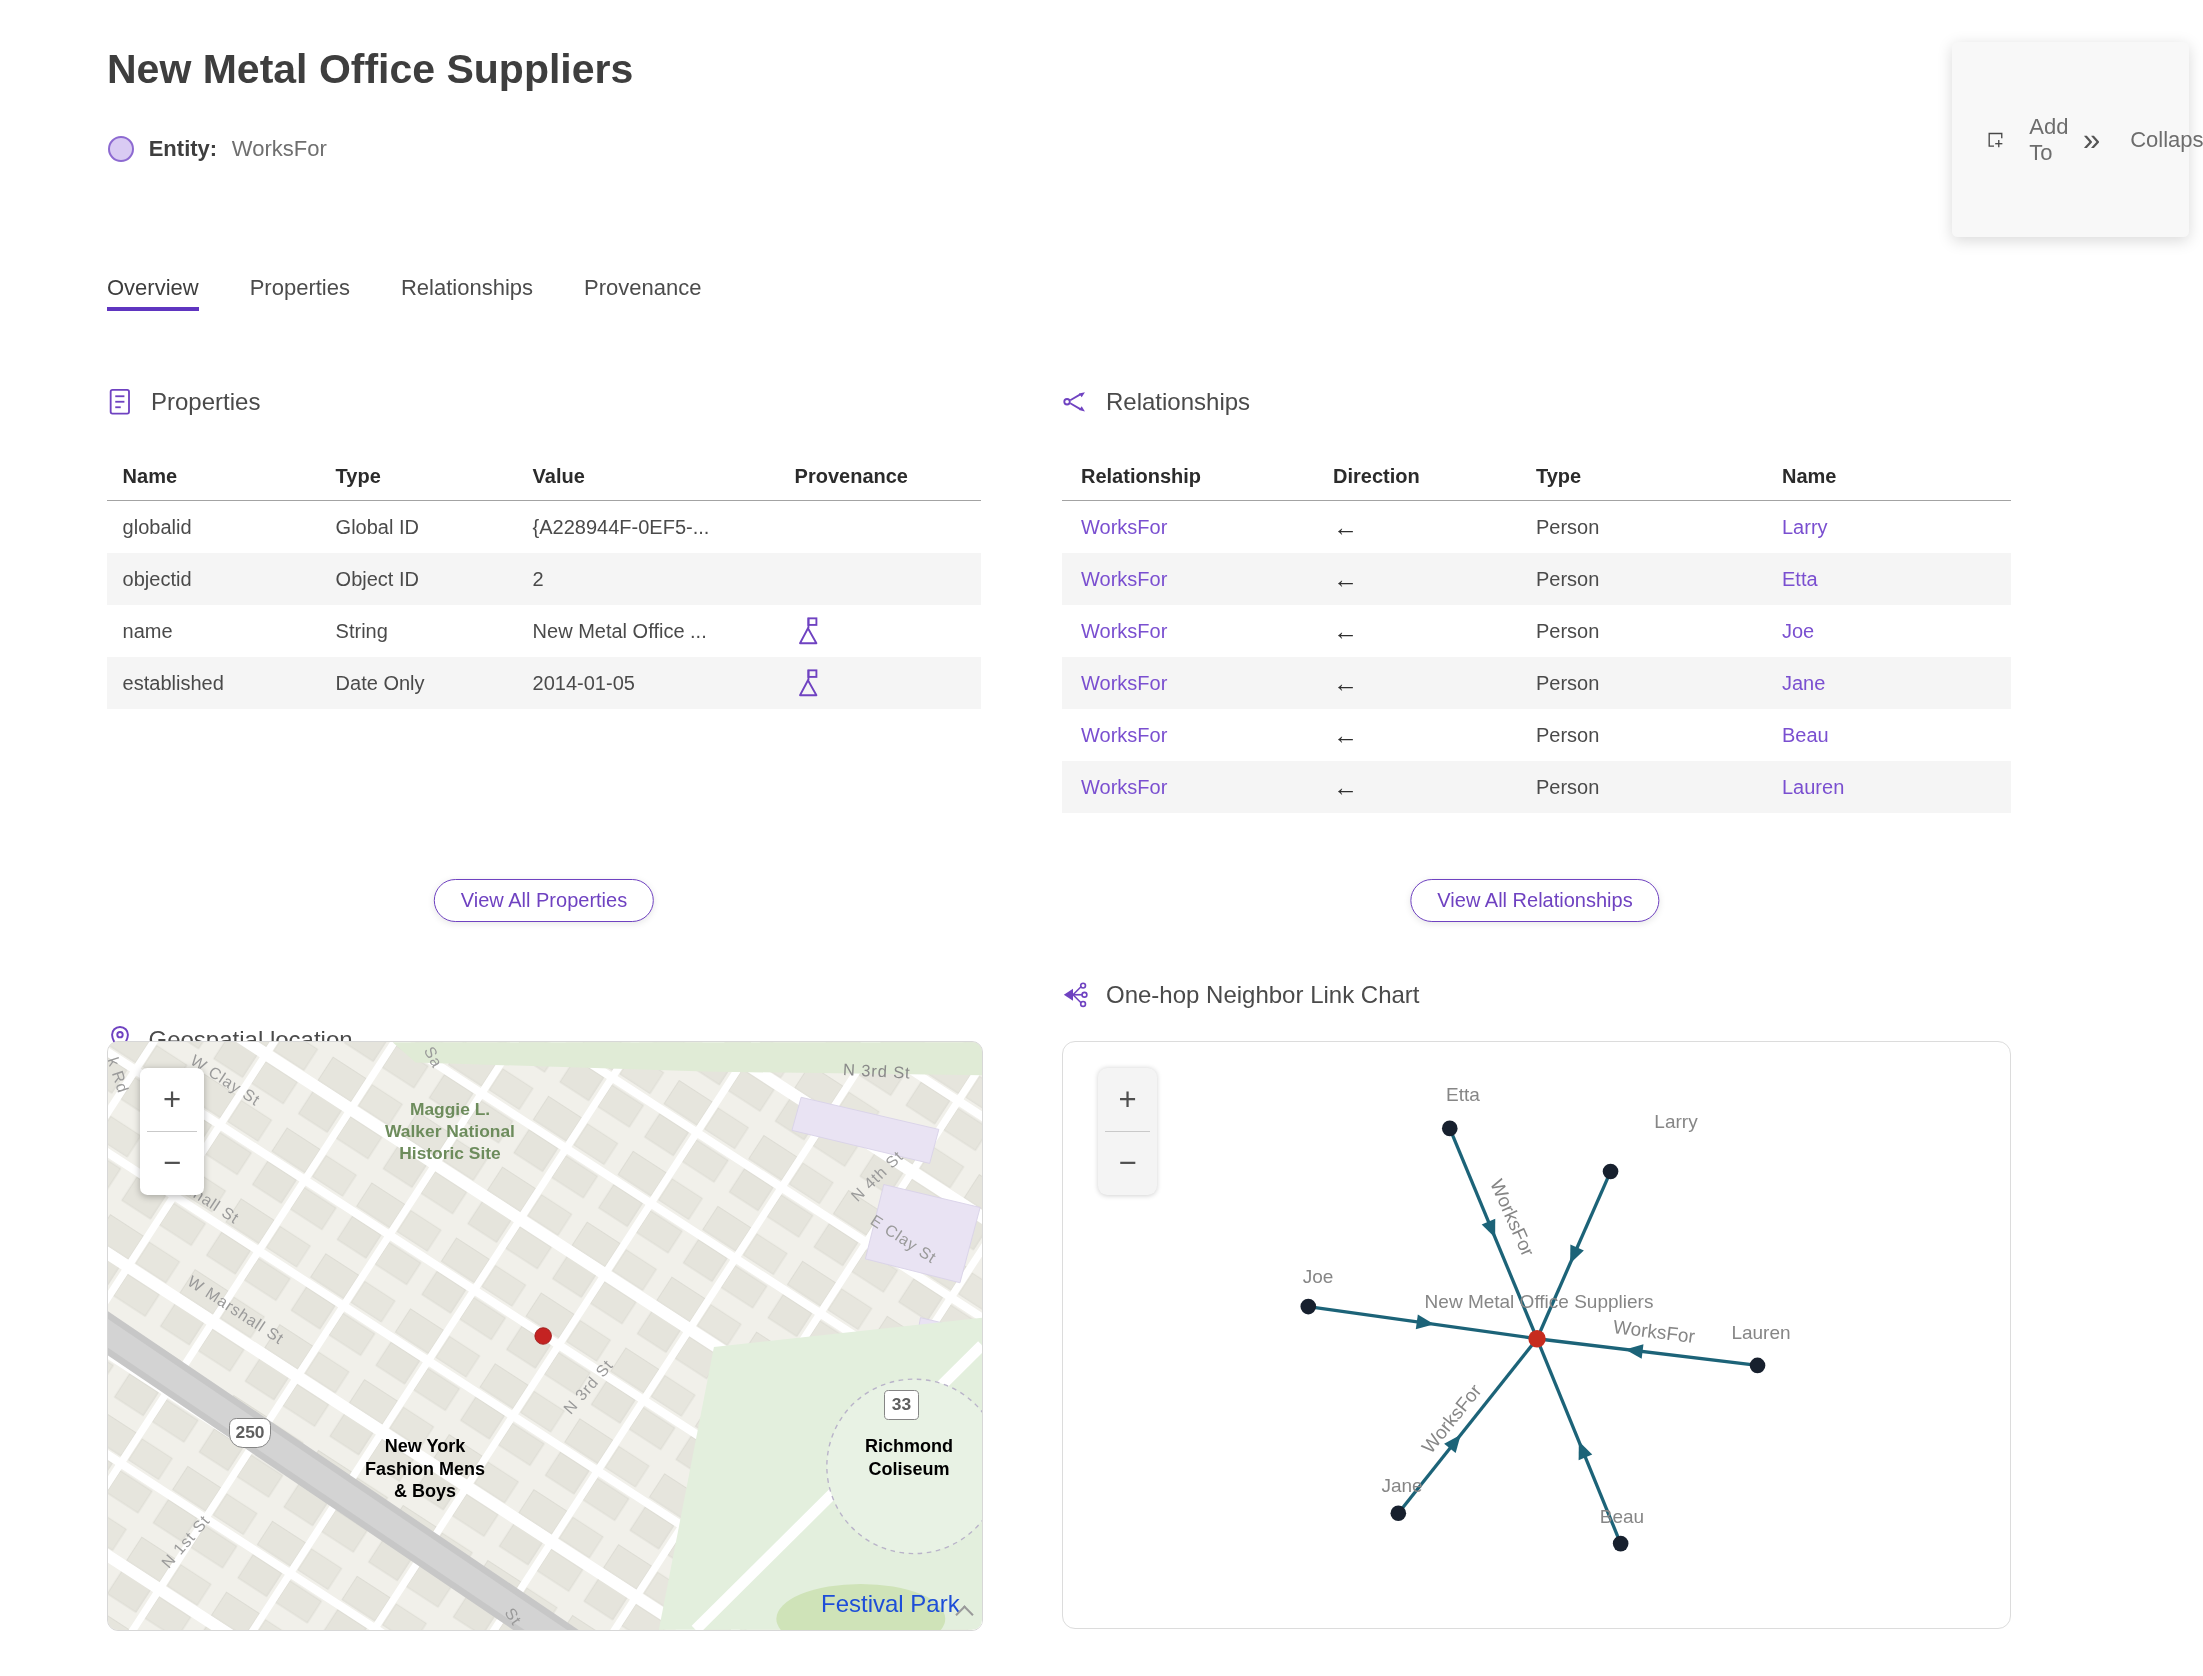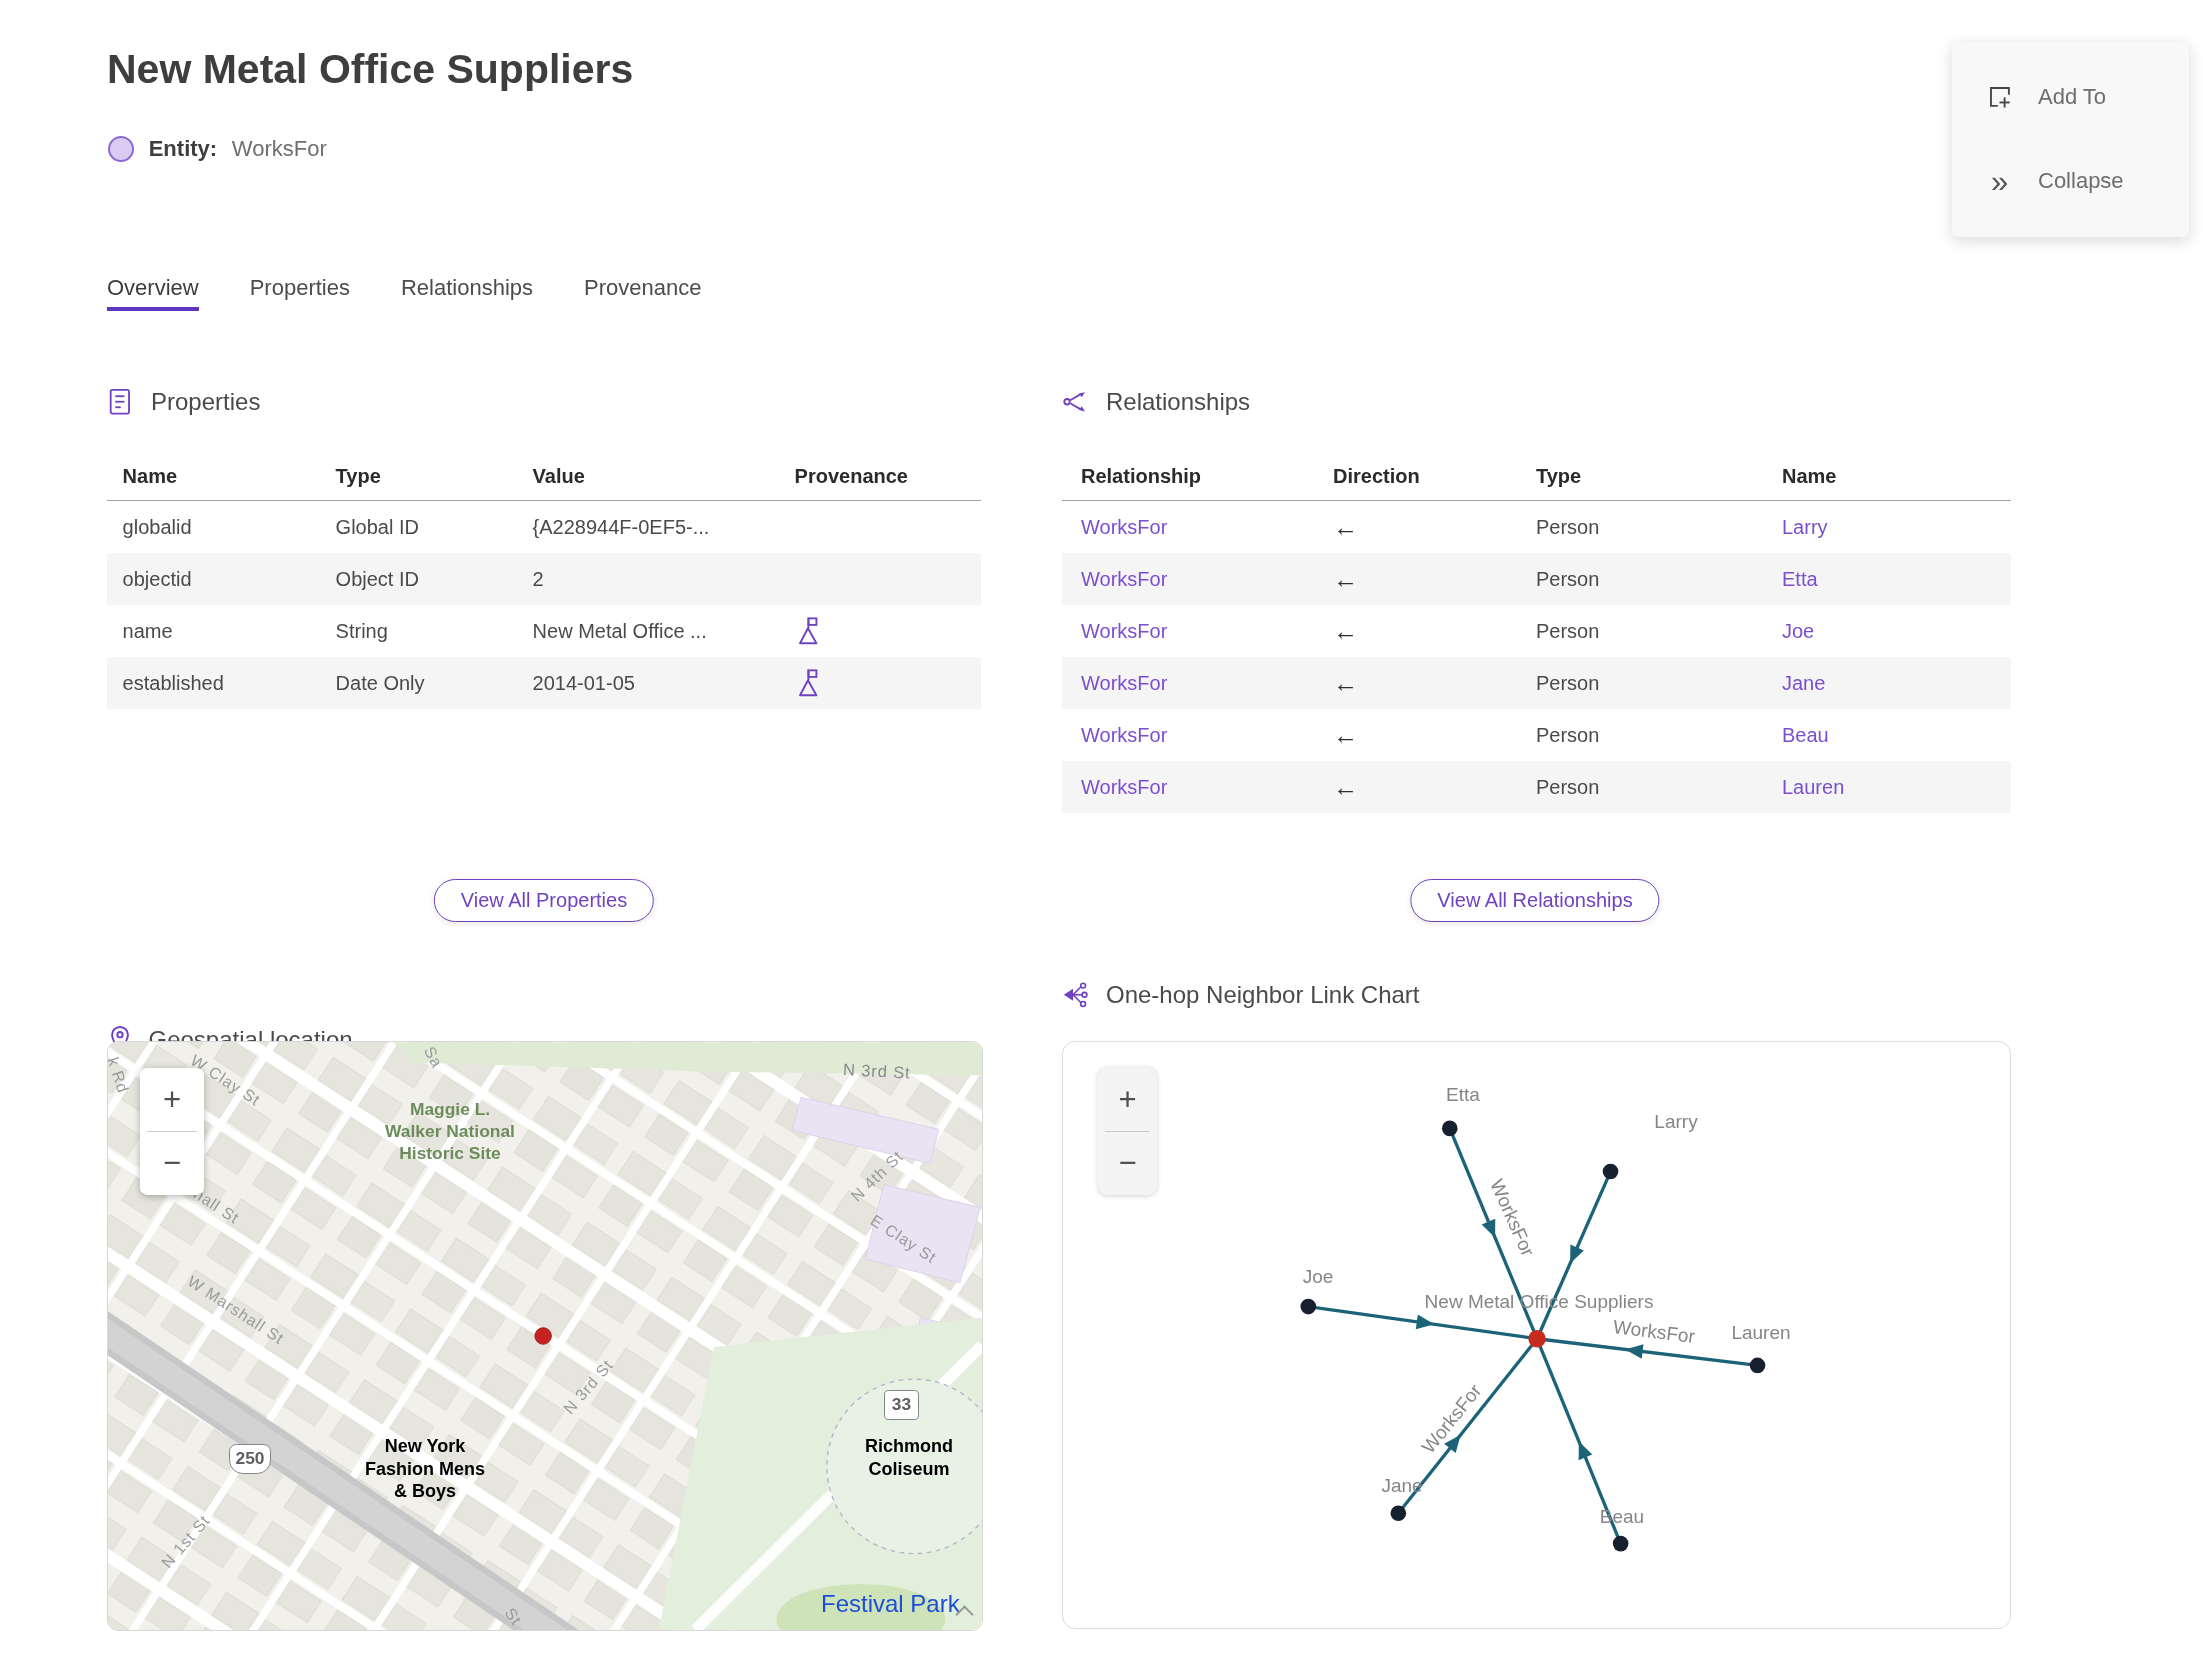--- a/index.html
+++ b/index.html
@@ -8,21 +8,21 @@
     font-family:"Liberation Sans", sans-serif;overflow:hidden;color:#4a4a4a;
   }
   
   .page-title{position:absolute;left:107px;top:46px;font-size:41px;font-weight:bold;color:#3e3e3e;margin:0;}
   .entity-row{position:absolute;left:108px;top:136px;display:flex;align-items:center;gap:14.7px;}
   .entity-dot{width:22px;height:22px;border-radius:50%;background:#d9cbf3;border:2.8px solid #8d6ad1;}
   .entity-label{font-size:22px;font-weight:bold;color:#3e3e3e;}
   .entity-type{font-size:22px;color:#6f6f6f;}
   .actions-panel{
     position:absolute;left:1952px;top:42px;width:237px;height:195px;background:#f8f8f8;
-    border-radius:5.5px;box-shadow:0 3.7px 14.7px rgba(0,0,0,.15);display:flex;flex-direction:column;
+    border-radius:5.5px;box-shadow:0 3.7px 14.7px rgba(0,0,0,.15);display:flex;
     justify-content:space-around;padding:13px 0 13px 33px;box-sizing:border-box;
   }
   .action{display:flex;align-items:center;gap:24px;cursor:pointer;}
   .action-label{font-size:22px;color:#6d6d6d;}
   .collapse-glyph{font-size:31px;color:#555;line-height:1;width:29px;text-align:center;}
   
   .tabs{position:absolute;left:107px;top:275px;display:flex;gap:51px;font-size:22px;color:#4c4c4c;}
   .tab{padding-bottom:6px;border-bottom:4.6px solid transparent;cursor:pointer;}
   .tab.active{border-bottom-color:#5f35c0;color:#3d3d3d;}
   
@@ -323,21 +323,21 @@
       <span class="mlabel street" style="left: 81px; top: 228px; transform: rotate(33deg);">W Marshall St</span>
       <span class="mlabel street" style="left: 459px; top: 360px; transform: rotate(-49deg);">N 3rd St</span>
       <span class="mlabel poi" style="left: 317px; top: 393px; transform: translateX(-50%);">New York
 Fashion Mens
 &amp; Boys</span>
       <span class="mlabel street" style="left: 57px; top: 514px; transform: rotate(-49deg);">N 1st St</span>
       <span class="mlabel street" style="left: 400px; top: 558px; transform: rotate(55deg);">St</span>
       <span class="mlabel poi" style="left: 801px; top: 393px; transform: translateX(-50%);">Richmond
 Coliseum</span>
       <span class="mlabel park" style="left: 713px; top: 547px; transform: none;">Festival Park</span>
-      <div class="shield us" style="left: 121px; top: 366px;">250</div>
+      <div class="shield us" style="left: 121px; top: 340px;">250</div>
       <div class="shield state" style="left: 776px; top: 312px;">33</div>
     </div>
   <div class="zoom-ctrl on-map">
     <div class="zoom-btn">+</div>
     <div class="zoom-div"></div>
     <div class="zoom-btn">−</div>
   </div>
   <span class="map-chevron"></span>
 </div>
 

